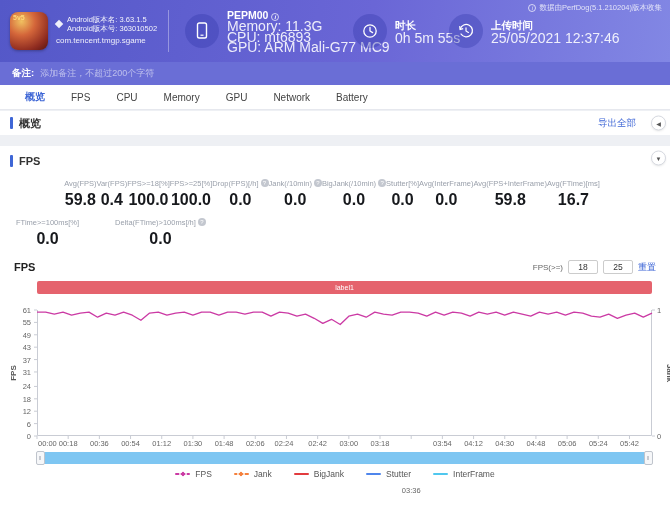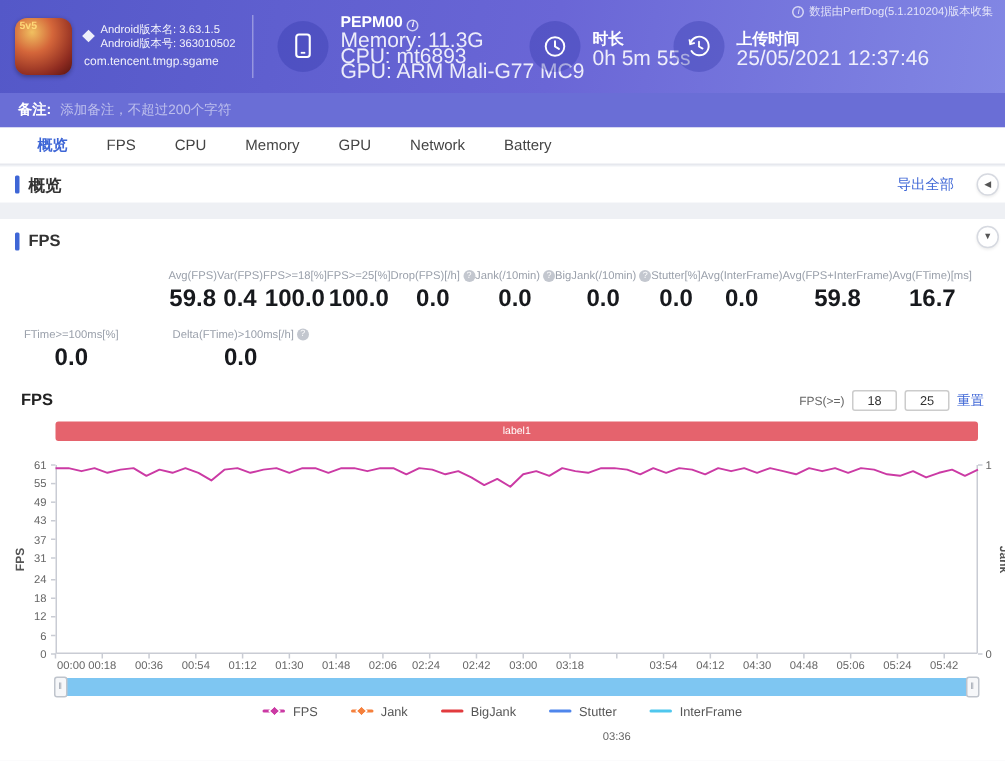--- a/index.html
+++ b/index.html
@@ -45,21 +45,21 @@
   .sec-bar { position:relative; height:24px; background:#fff; display:flex; align-items:center; padding:0 10px; }
   .accent { width:3px; height:12px; background:#3e66d6; margin-right:6px; border-radius:1px; }
   .sec-title { font-size:11px; font-weight:bold; color:#333; }
   .export { margin-left:auto; margin-right:24px; color:#3e66d6; font-size:9.5px; cursor:pointer; }
   .circle-btn { position:absolute; right:4px; top:50%; transform:translateY(-50%); width:15px; height:15px; border-radius:50%; background:#fff; border:1px solid #d6d9e0; box-shadow:0 1px 2px rgba(0,0,0,.08); display:flex; align-items:center; justify-content:center; font-size:6px; color:#555; cursor:pointer; }
   .gap { height:11px; }
   .fps-card { background:#fff; height:363px; position:relative; }
   .fps-card .sec-bar { padding-top:6px; }
 
   
-  .m-row1 { display:flex; justify-content:flex-end; padding:0 22px 0 16px; margin-top:9px; }
+  .m-row1 { display:flex; justify-content:center; padding:0 22px 0 16px; margin-top:9px; }
   .m-row2 { display:flex; padding-left:16px; margin-top:9px; }
   .m-row2 .metric { margin-right:36px; }
   .metric { text-align:center; }
   .m-label { font-size:7.5px; color:#9aa0ab; white-space:nowrap; }
   .m-value { font-size:16px; font-weight:bold; color:#17191d; margin-top:3px; font-family:"Liberation Sans","DejaVu Sans",sans-serif; }
 
   
   .chart-head { display:flex; align-items:center; margin:12px 14px 0 14px; }
   .chart-title { font-size:11px; font-weight:bold; color:#222; }
   .ctrl { margin-left:auto; display:flex; align-items:center; gap:5px; }

